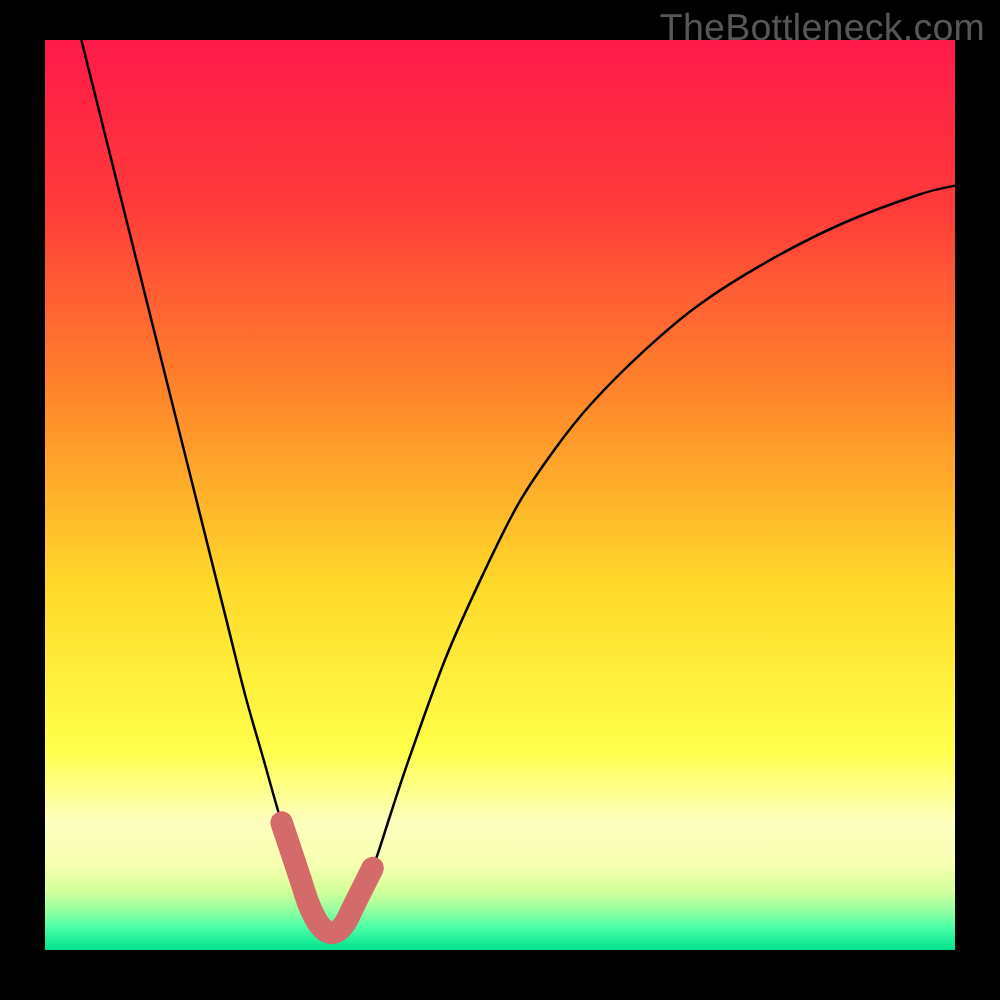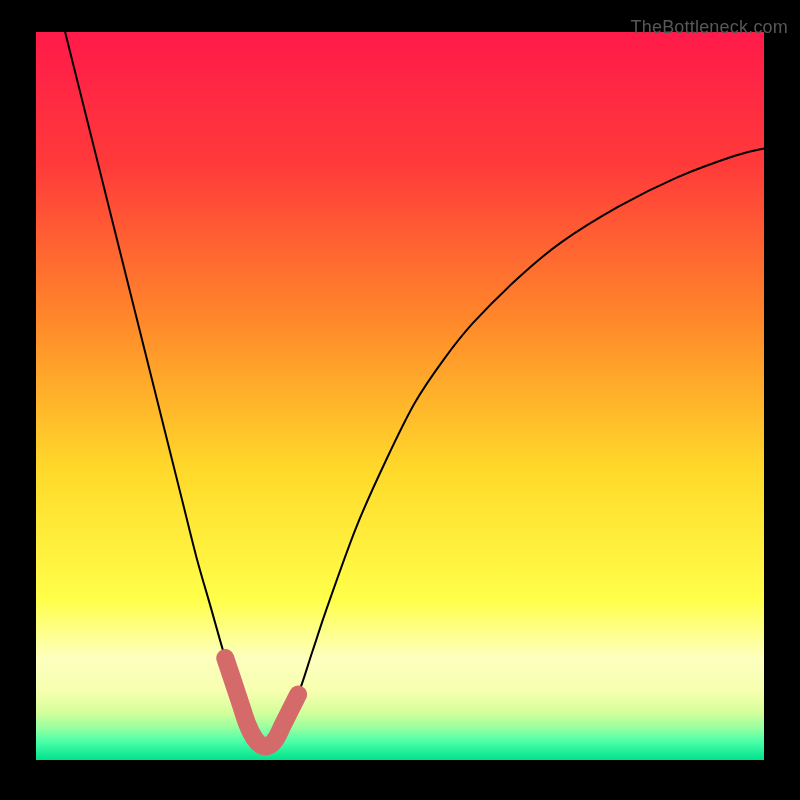--- a/index.html
+++ b/index.html
@@ -14,25 +14,24 @@
   .stage {
     position: relative;
     width: 800px;
     height: 800px;
   }
   .watermark {
     position: absolute;
     top: 6px;
     right: 12px;
     color: #575757;
-    font-size: 18px;
+    font-size: 30px;
     font-weight: 400;
     letter-spacing: 0.2px;
     z-index: 10;
-    margin-top: 11px;
   }
   svg {
     position: absolute;
     left: 0;
     top: 0;
   }
 </style>
 </head>
 <body>
 

